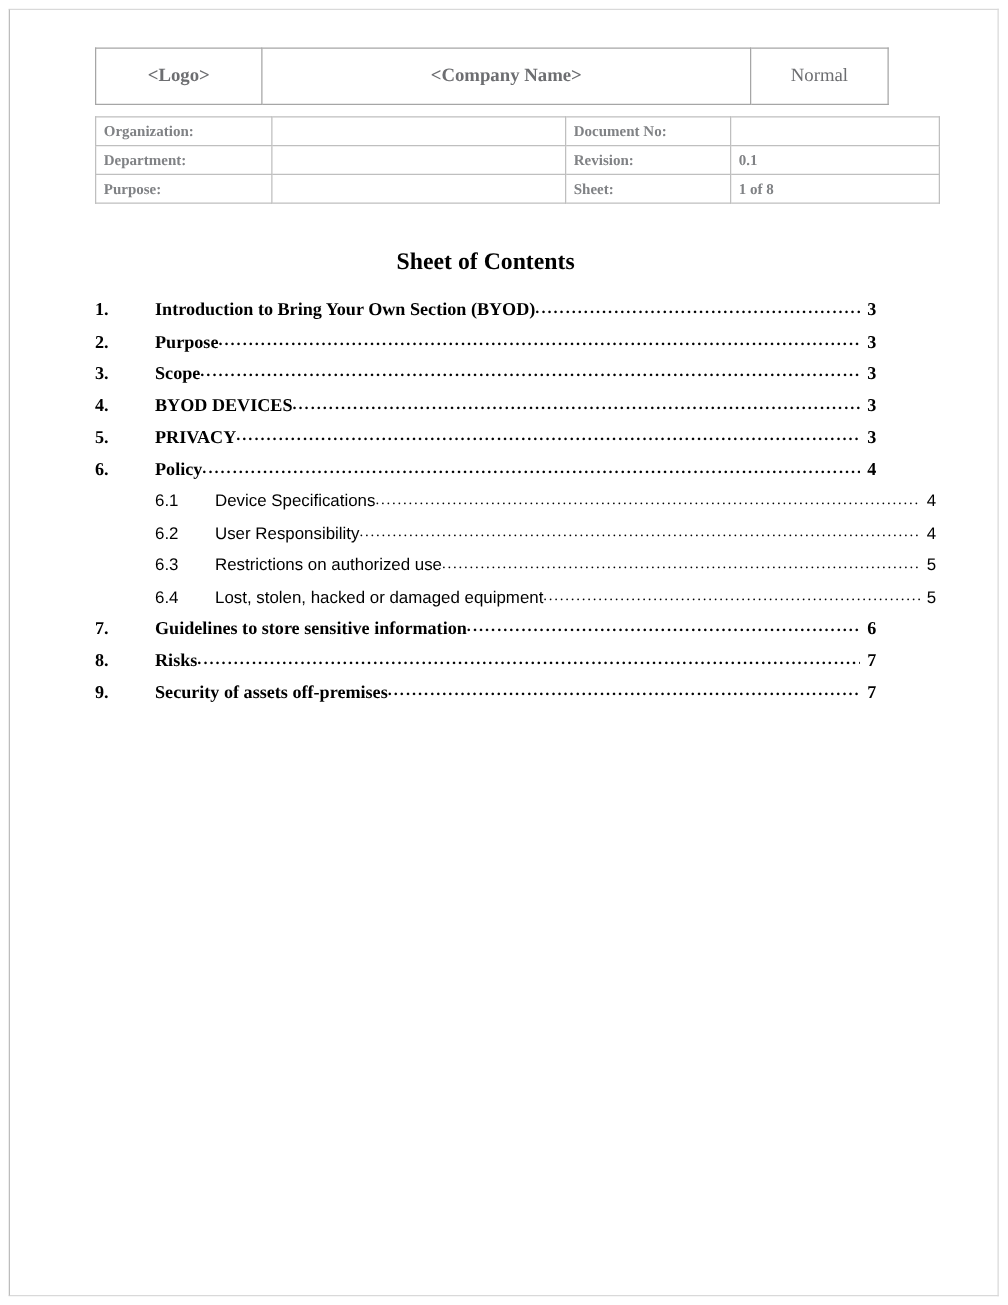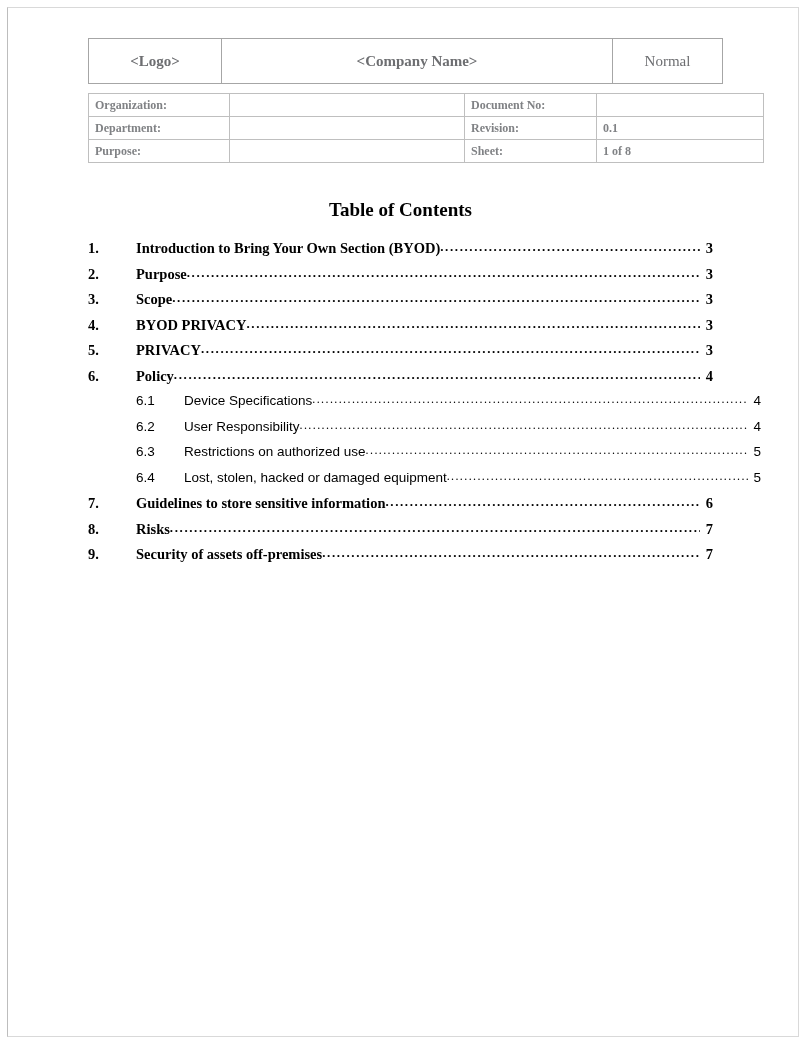--- a/index.html
+++ b/index.html
@@ -25,21 +25,21 @@
     top: 7px;
     right: 7px;
     bottom: 7px;
     border: 1px solid #d9d9d9;
     border-left-color: #bdbdbd;
     pointer-events: none;
   }
 
   .content {
     position: absolute;
-    left: 88px;
+    left: 76px;
     top: 38px;
     width: 625px;
   }
 
   
   .header-table {
     width: 100%;
     border-collapse: collapse;
     table-layout: fixed;
   }
@@ -207,21 +207,21 @@
         </tr>
         <tr>
           <td class="meta-label-a">Purpose:</td>
           <td class="meta-value-a"></td>
           <td class="meta-label-b">Sheet:</td>
           <td class="meta-value-b">1 of 8</td>
         </tr>
       </tbody>
     </table>
 
-    <div class="toc-heading">Table of Contents</div>
+    <div class="toc-heading">Sheet of Contents</div>
 
     <div class="toc-list" id="toc-list">
         <div class="toc-row lvl1">
           <span class="toc-num">1.</span>
           <span class="toc-title">Introduction to Bring Your Own Section (BYOD)</span>
           <span class="toc-leader" aria-hidden="true">....................................................................................................................................................................................................................................................................</span>
           <span class="toc-page">3</span>
         </div>
         <div class="toc-row lvl1">
           <span class="toc-num">2.</span>
@@ -230,21 +230,21 @@
           <span class="toc-page">3</span>
         </div>
         <div class="toc-row lvl1">
           <span class="toc-num">3.</span>
           <span class="toc-title">Scope</span>
           <span class="toc-leader" aria-hidden="true">....................................................................................................................................................................................................................................................................</span>
           <span class="toc-page">3</span>
         </div>
         <div class="toc-row lvl1">
           <span class="toc-num">4.</span>
-          <span class="toc-title">BYOD PRIVACY </span>
+          <span class="toc-title">BYOD DEVICES </span>
           <span class="toc-leader" aria-hidden="true">....................................................................................................................................................................................................................................................................</span>
           <span class="toc-page">3</span>
         </div>
         <div class="toc-row lvl1">
           <span class="toc-num">5.</span>
           <span class="toc-title">PRIVACY</span>
           <span class="toc-leader" aria-hidden="true">....................................................................................................................................................................................................................................................................</span>
           <span class="toc-page">3</span>
         </div>
         <div class="toc-row lvl1">

